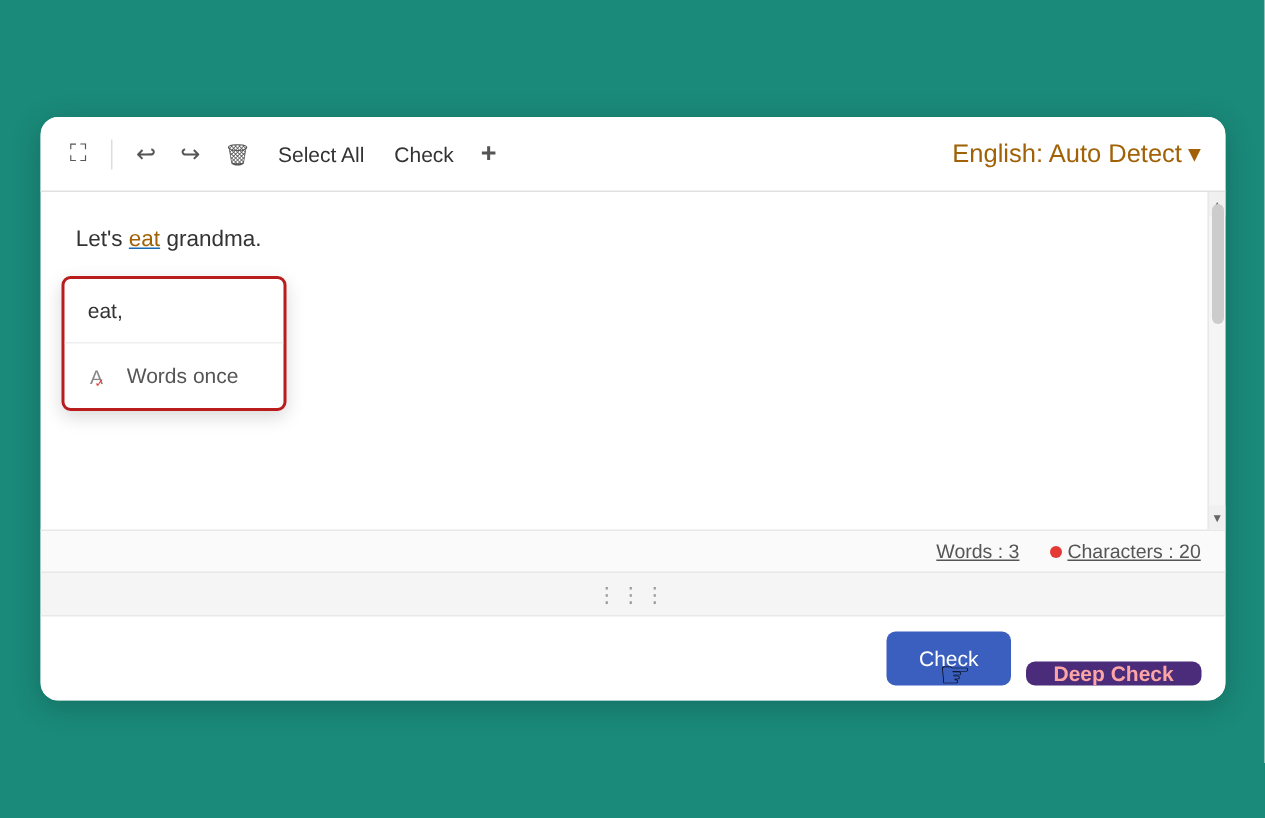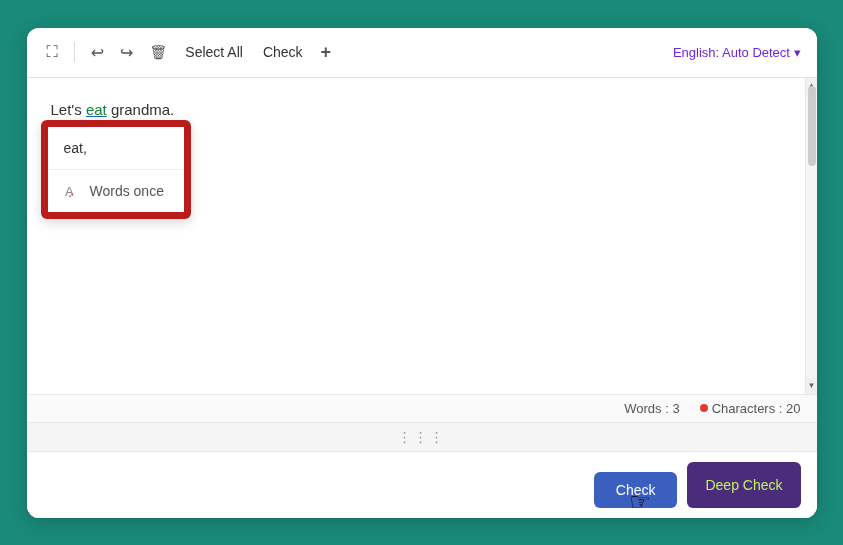--- a/index.html
+++ b/index.html
@@ -9,21 +9,21 @@
       align-items: center;
       justify-content: center;
       width: 843px;
       height: 545px;
       font-family: Arial, sans-serif;
     }
     .card {
       background: #fff;
       border-radius: 12px;
       width: 790px;
-      height: 490px;
+      height: 389px;
       display: flex;
       flex-direction: column;
       overflow: hidden;
       box-shadow: 0 4px 20px rgba(0,0,0,0.2);
     }
     .toolbar {
       display: flex;
       align-items: center;
       padding: 10px 16px;
       border-bottom: 1px solid #e0e0e0;
@@ -45,22 +45,22 @@
       background: none;
       border: none;
       cursor: pointer;
       font-size: 14px;
       color: #333;
       padding: 4px 6px;
       border-radius: 4px;
     }
     .toolbar-spacer { flex: 1; }
     .lang-selector {
-      font-size: 13px;
-      color: #6d28d9;
+      font-size: 17px;
+      color: #a16207;
       cursor: pointer;
       display: flex;
       align-items: center;
       gap: 4px;
       text-align: center;
     }
     .editor-area {
       flex: 1;
       display: flex;
       overflow: hidden;
@@ -74,30 +74,30 @@
       overflow-y: auto;
       position: relative;
     }
     .text-content {
       line-height: 1.6;
       position: relative;
     }
     .underlined-word {
       text-decoration: underline;
       text-decoration-color: #1a6bb5;
-      color: #15803d;
+      color: #a16207;
       cursor: pointer;
       position: relative;
     }
     .dropdown-menu {
       position: absolute;
-      top: 22px;
+      top: 36px;
       left: -10px;
       background: #fff;
-      border: 7px solid #b91c1c;
+      border: 2px solid #b91c1c;
       border-radius: 6px;
       box-shadow: 0 4px 12px rgba(0,0,0,0.15);
       min-width: 150px;
       z-index: 100;
       overflow: hidden;
     }
     .dropdown-suggestion {
       padding: 10px 16px;
       font-size: 14px;
       color: #333;
@@ -154,20 +154,21 @@
       width: 12px;
     }
     .status-bar {
       display: flex;
       align-items: center;
       padding: 6px 16px;
       border-top: 1px solid #e8e8e8;
       background: #fafafa;
       font-size: 13px;
       color: #555;
+      text-decoration: underline;
     }
     .status-spacer { flex: 1; }
     .red-dot {
       width: 8px;
       height: 8px;
       background: #e53935;
       border-radius: 50%;
       margin-right: 4px;
     }
     .drag-handle {
@@ -198,27 +199,27 @@
       color: #fff;
       border: none;
       padding: 10px 22px;
       border-radius: 6px;
       font-size: 14px;
       cursor: pointer;
       font-weight: 500;
     }
     .btn-deep-check {
       background: #4b2c7a;
-      color: #bef264;
+      color: #fca5a5;
       border: none;
-      padding: 15px 18px;
+      padding: 0 18px;
       border-radius: 6px;
       font-size: 14px;
       cursor: pointer;
-      font-weight: 400;
+      font-weight: 700;
     }
     .cursor-hand {
       position: absolute;
       bottom: -8px;
       left: 50%;
       transform: translateX(-30%);
       font-size: 24px;
       pointer-events: none;
       z-index: 200;
     }

